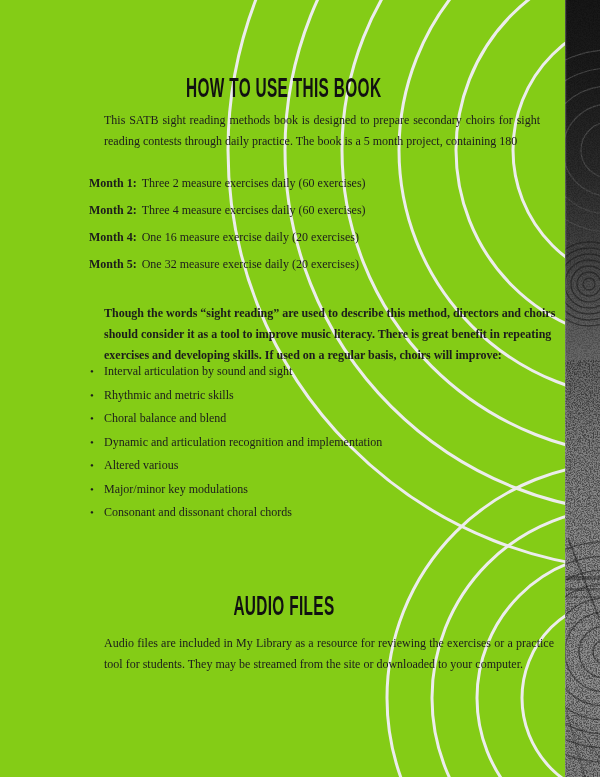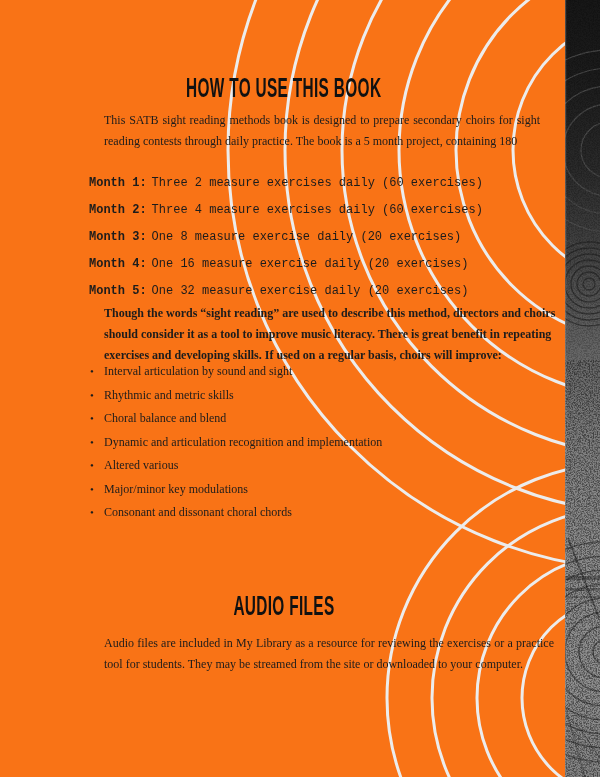--- a/index.html
+++ b/index.html
@@ -1,20 +1,20 @@
 <!DOCTYPE html>
 <html><head>
 <meta charset="utf-8">
 <style>
   * { margin:0; padding:0; box-sizing:border-box; }
   html,body { background:#fff; }
   body { width:600px; height:777px; font-family:"Liberation Serif", serif; }
   .page {
     position:relative; width:600px; height:777px;
-    background:#f97316; overflow:hidden;
+    background:#84cc16; overflow:hidden;
   }
   
   .watermarks { position:absolute; left:0; top:0; z-index:0; }
   
   .title {
     position:absolute; left:0; width:567px; text-align:center;
     font-family:"Liberation Sans", sans-serif; font-weight:bold;
     font-size:28px; line-height:28px; color:#111; white-space:nowrap;
     z-index:2;
   }
@@ -29,21 +29,21 @@
   .p1 { top:110px; }
   .p2 { top:303px;font-weight:bold; }
   .p3 { top:633px; width:450px; }
   .jline { white-space:nowrap; text-align:justify; text-align-last:justify; }
   .para .jline:last-of-type { text-align-last:left; }
   
   .months {
     position:absolute; left:89px; top:170px;
     font-size:12px; color:#1c1c1c; z-index:2;
   }
-  .month-row { line-height:27px; white-space:nowrap;font-family:Liberation Mono, monospace; }
+  .month-row { line-height:27px; white-space:nowrap; }
   .month-row .month-label { font-weight:bold; }
   .month-row .month-text { margin-left:5px; }
   
   .bullets {
     position:absolute; left:90px; top:360px;
     font-size:12px; color:#1c1c1c; z-index:2;
   }
   .bullet-row { line-height:23.5px; white-space:nowrap; }
   .dot { display:inline-block; width:14px; font-size:11px; color:#1c1c1c; }
   
@@ -94,23 +94,20 @@
   <div class="months">
 
       <div class="month-row">
         <span class="month-label">Month 1:</span><span class="month-text">Three 2 measure exercises daily (60 exercises)</span>
       </div>
 
       <div class="month-row">
         <span class="month-label">Month 2:</span><span class="month-text">Three 4 measure exercises daily (60 exercises)</span>
       </div>
 
-      <div class="month-row">
-        <span class="month-label">Month 3:</span><span class="month-text">One 8 measure exercise daily (20 exercises)</span>
-      </div>
 
       <div class="month-row">
         <span class="month-label">Month 4:</span><span class="month-text">One 16 measure exercise daily (20 exercises)</span>
       </div>
 
       <div class="month-row">
         <span class="month-label">Month 5:</span><span class="month-text">One 32 measure exercise daily (20 exercises)</span>
       </div>
     </div>
 

